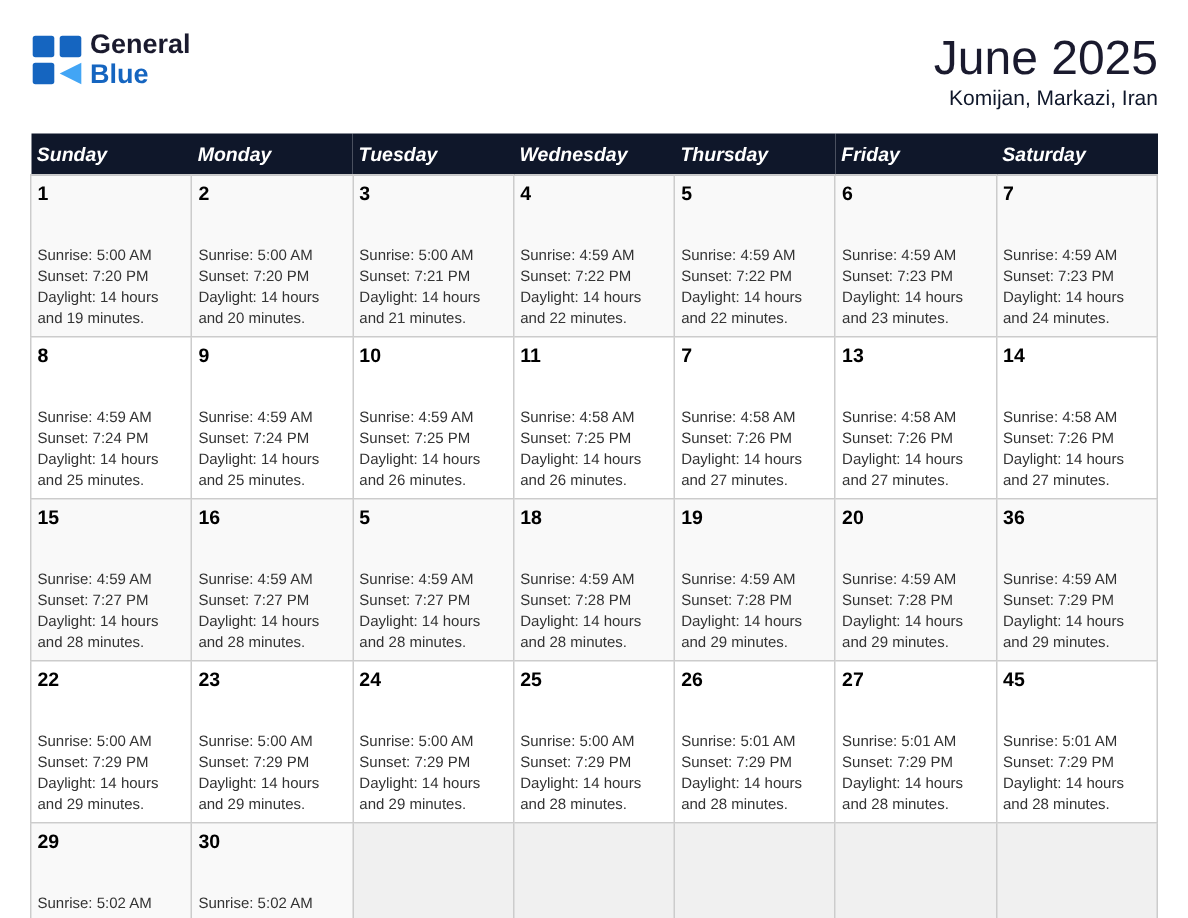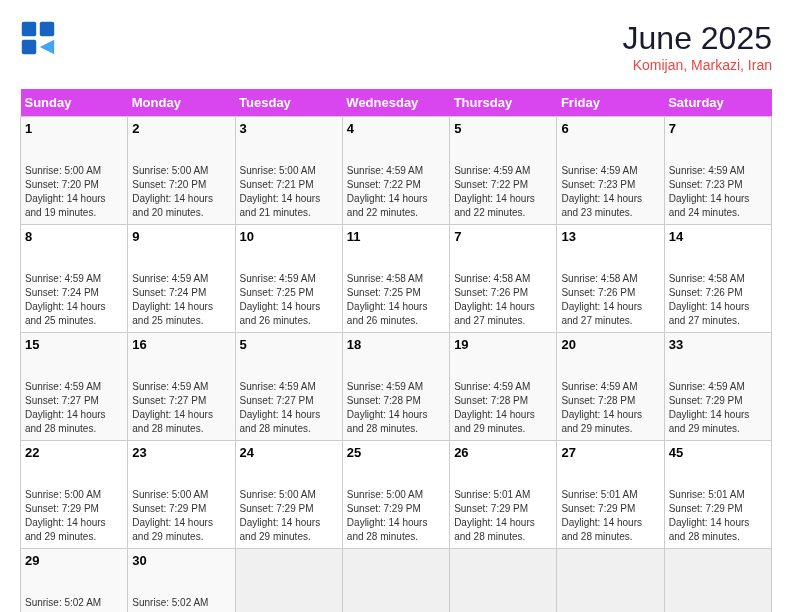--- a/index.html
+++ b/index.html
@@ -33,34 +33,35 @@
       height: 36px;
     }
     .title-block { text-align: right; }
     .main-title {
       font-size: 32px;
       font-weight: normal;
       color: #1a1a2e;
     }
     .subtitle {
       font-size: 14px;
-      color: #ef4444;
+      color: #0f172a;
     }
     table {
       width: 100%;
       border-collapse: collapse;
       font-size: 11px;
     }
     thead th {
-      background-color: #d946ef;
+      background-color: #0f172a;
       color: #fff;
       padding: 6px 4px;
       text-align: left;
       font-size: 13px;
       font-weight: bold;
+      font-style: italic;
     }
     tbody td {
       border: 1px solid #ccc;
       vertical-align: top;
       padding: 4px;
       width: calc(100% / 7);
       min-height: 80px;
       background: #fff;
     }
     tbody tr:nth-child(odd) td {
@@ -89,20 +90,24 @@
 <body>
 
 <div class="header-area">
   <div class="logo">
     <svg class="logo-icon" viewBox="0 0 40 40">
       <rect x="2" y="2" width="16" height="16" rx="2" fill="#1565c0"></rect>
       <rect x="22" y="2" width="16" height="16" rx="2" fill="#1565c0"></rect>
       <rect x="2" y="22" width="16" height="16" rx="2" fill="#1565c0"></rect>
       <polygon points="22,30 38,22 38,38" fill="#42a5f5"></polygon>
     </svg>
+    <div class="logo-text">
+      <span class="logo-general">General</span><br>
+      <span class="logo-blue">Blue</span>
+    </div>
   </div>
   <div class="title-block">
     <div class="main-title">June 2025</div>
     <div class="subtitle">Komijan, Markazi, Iran</div>
   </div>
 </div>
 
 <table>
   <thead>
     <tr>
@@ -195,21 +200,21 @@
         </td>
         <td>
           <span class="day-num">19</span>
 <div class="day-info">Sunrise: 4:59 AM<br>Sunset: 7:28 PM<br>Daylight: 14 hours and 29 minutes.</div>
         </td>
         <td>
           <span class="day-num">20</span>
 <div class="day-info">Sunrise: 4:59 AM<br>Sunset: 7:28 PM<br>Daylight: 14 hours and 29 minutes.</div>
         </td>
         <td>
-          <span class="day-num">33</span>
+          <span class="day-num">36</span>
 <div class="day-info">Sunrise: 4:59 AM<br>Sunset: 7:29 PM<br>Daylight: 14 hours and 29 minutes.</div>
         </td>
       </tr>
       <tr>
         <td>
           <span class="day-num">22</span>
 <div class="day-info">Sunrise: 5:00 AM<br>Sunset: 7:29 PM<br>Daylight: 14 hours and 29 minutes.</div>
         </td>
         <td>
           <span class="day-num">23</span>

